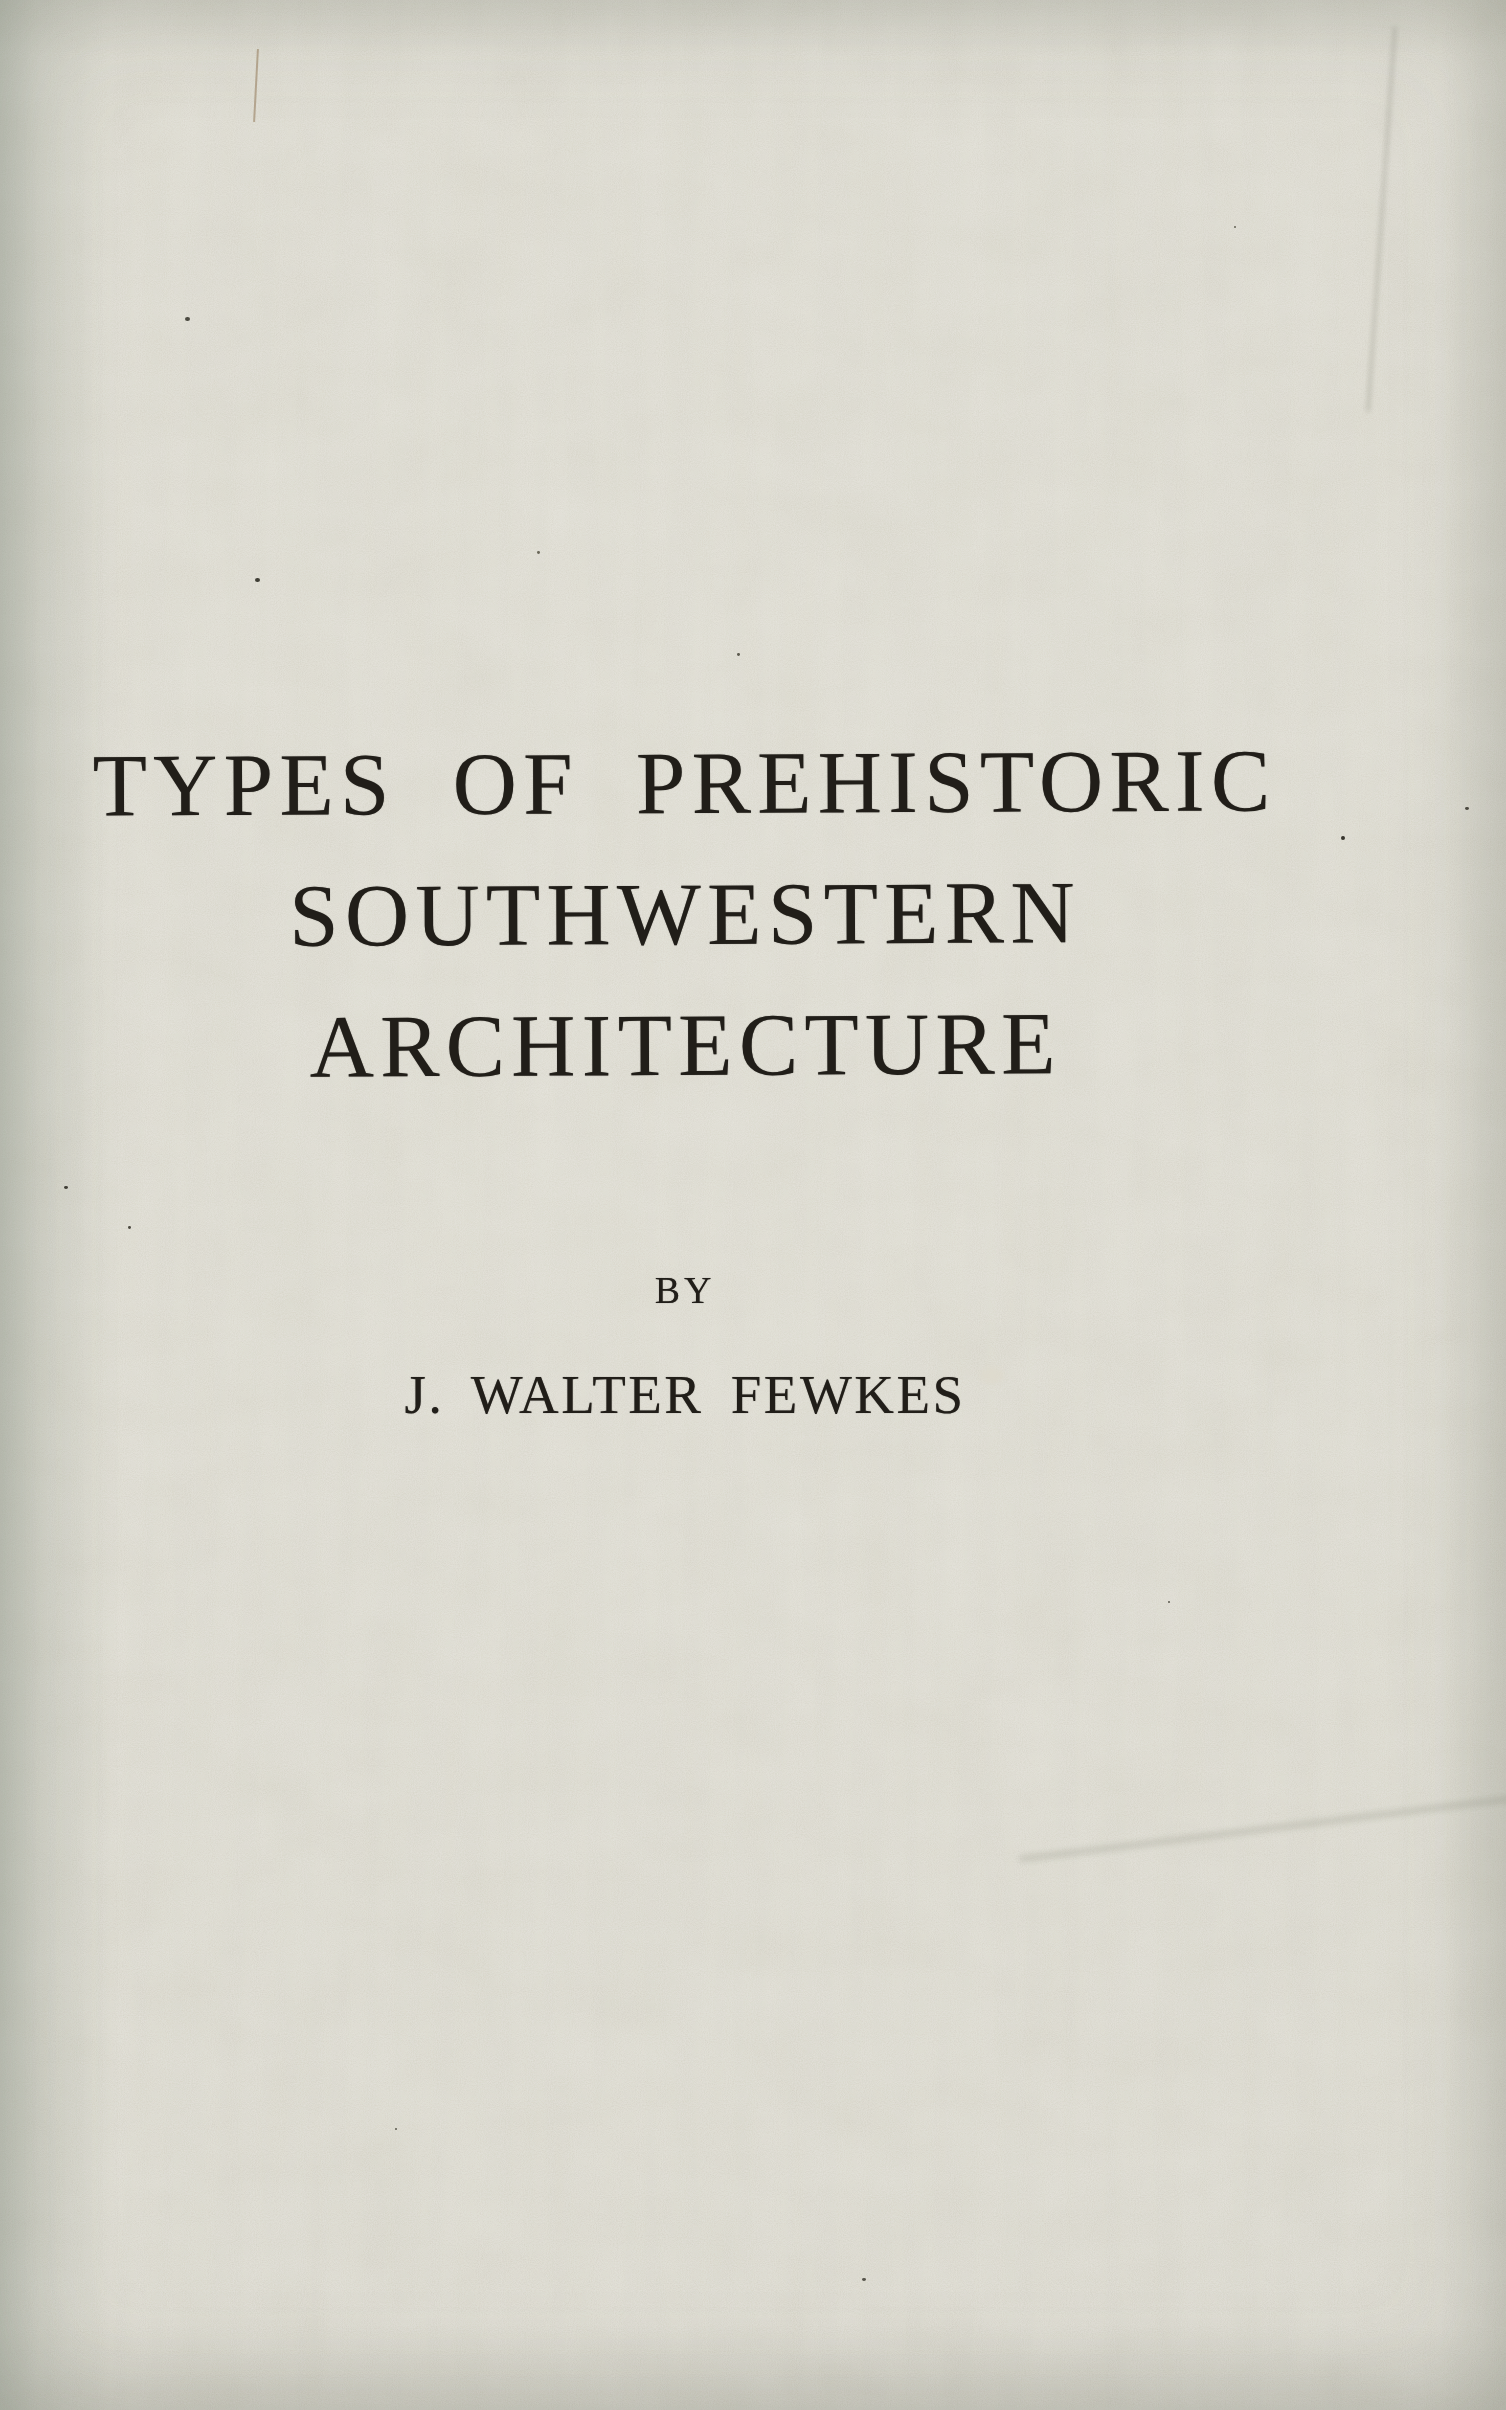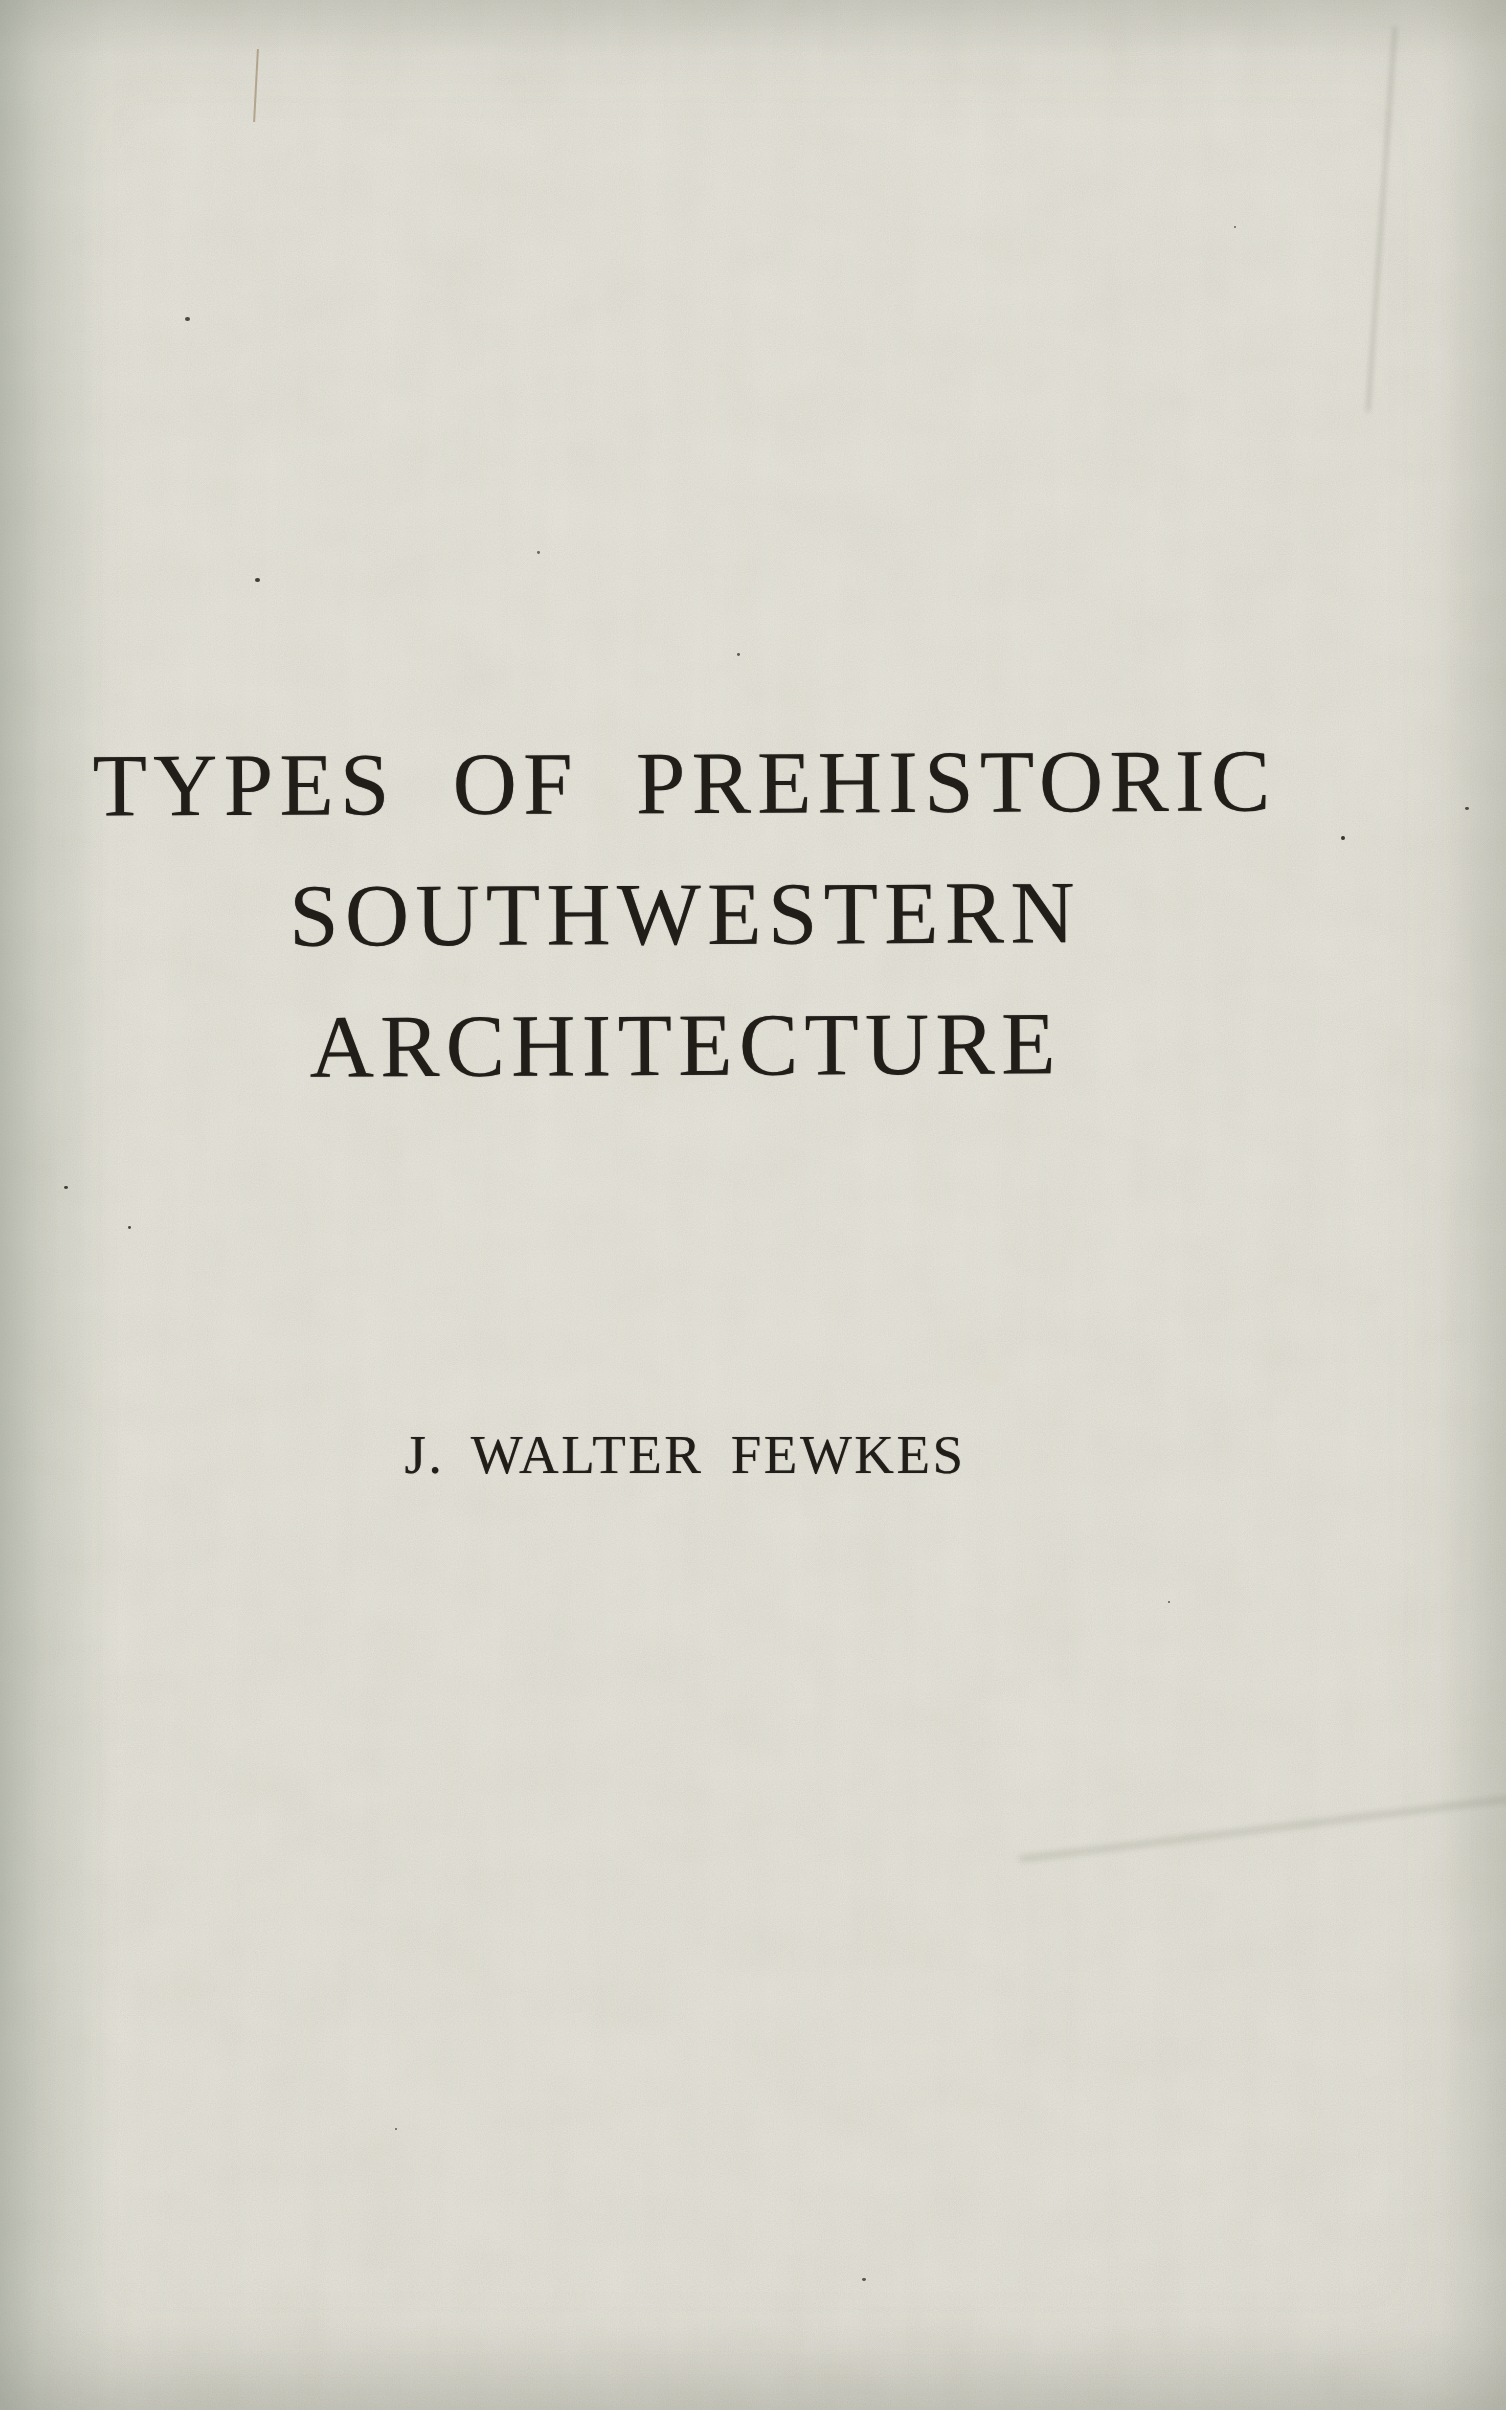--- a/index.html
+++ b/index.html
@@ -66,21 +66,21 @@
     top: 718px;
     font-size: 89px; line-height: 131px;
     letter-spacing: .07em; word-spacing: .32em;
     transform: rotate(-.25deg);
   }
   .byline {
     top: 1268px;
     font-size: 38px; letter-spacing: .10em;
   }
   .author {
-    top: 1423px;
+    top: 1363px;
     font-size: 55px; letter-spacing: .045em; word-spacing: .20em;
   }
 </style>
 </head>
 <body>
 
 <div class="page">
 
   <svg class="tex grain" width="1507" height="2411" xmlns="http://www.w3.org/2000/svg" viewBox="0 0 1600 2560">
     <filter id="f-grain" x="0" y="0" width="100%" height="100%">
@@ -144,16 +144,17 @@
     <i class="speck" style="left:395px;top:2128px;width:1.9px;height:1.9px;background:#5c5a4e;"></i>
     <i class="speck" style="left:1234px;top:226px;width:1.9px;height:1.9px;background:#656356;"></i>
   </div>
   <div class="smudge"></div>
 
   <div class="line title">
     <div>TYPES OF PREHISTORIC</div>
     <div>SOUTHWESTERN</div>
     <div>ARCHITECTURE</div>
   </div>
+  <div class="line byline">BY</div>
   <div class="line author">J. WALTER FEWKES</div>
 
 </div>
 
 
 </body></html>

